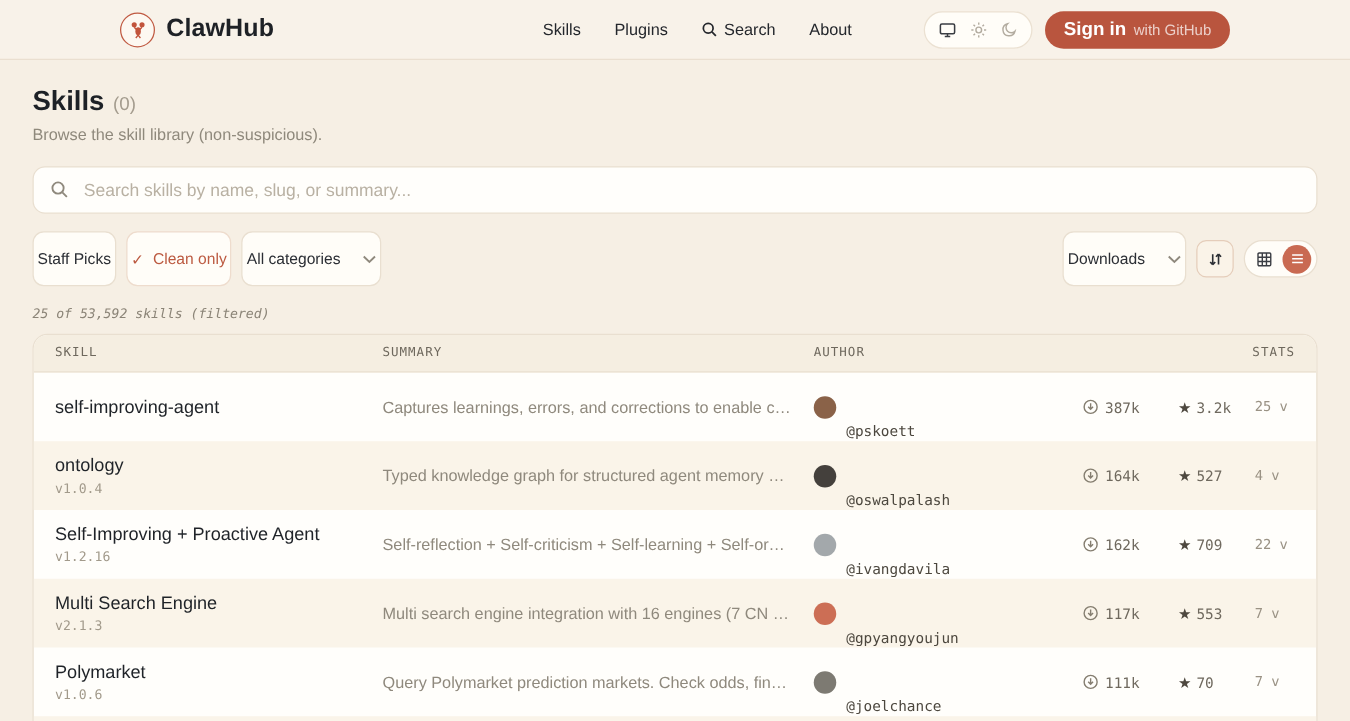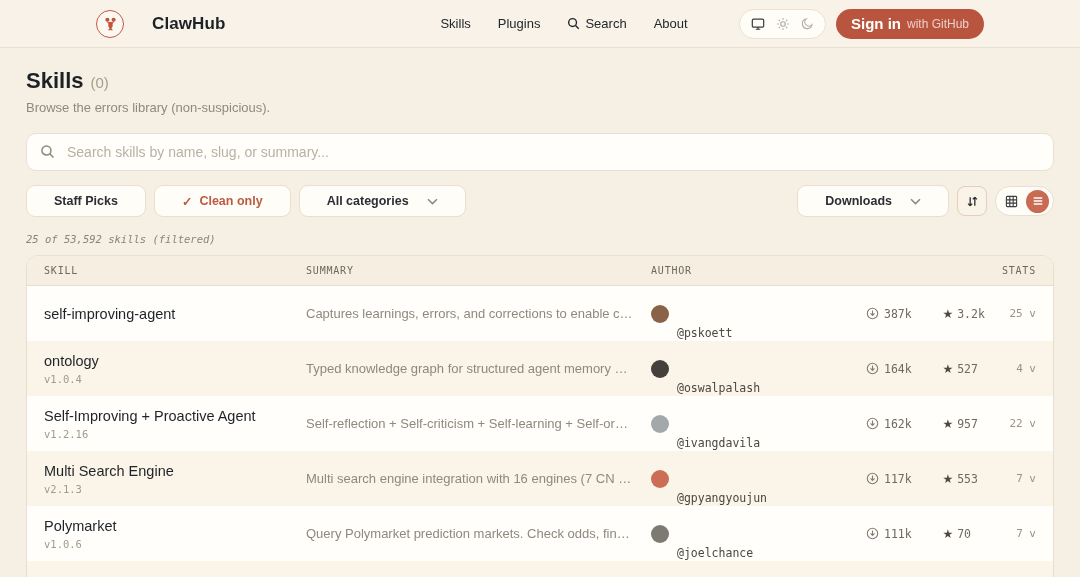--- a/index.html
+++ b/index.html
@@ -18,21 +18,21 @@
   .header-inner {
     width:888px; margin:0 auto;
     display:flex; align-items:center; width:888px;
   }
   .brand { display:flex; align-items:center; gap:9px; cursor:pointer; }
   .brand-circle {
     width:28px; height:28px; border-radius:50%;
     border:1.6px solid #c05a42; background:#fdf8f1;
     display:flex; align-items:center; justify-content:center;
   }
-  .brand-name { font-size:17px; font-weight:700; color:#1e2126; letter-spacing:.1px;margin-left:19px; }
+  .brand-name { font-size:20px; font-weight:700; color:#1e2126; letter-spacing:.1px; }
   .nav { display:flex; align-items:center; gap:27px; margin-left:215px; }
   .nav-item { font-size:13px; font-weight:500; color:#24272c; cursor:pointer; display:flex; align-items:center; gap:5px; }
   .header-right { margin-left:auto; display:flex; align-items:center; gap:10px; }
   .theme-pill {
     background:#fffdf8; border:1px solid #ebe1d2; border-radius:999px;
     height:30px; padding:0 11px; display:flex; align-items:center; gap:11px;
   }
   .theme-btn { display:flex; align-items:center; cursor:pointer; }
   .signin-btn {
     background:#b9553e; border:none; border-radius:999px;
@@ -54,22 +54,22 @@
     border:1px solid #e9dfd0; background:#fffefb;
     padding:0 14px 0 40px; font-size:14px; color:#3a3e44;
     font-family:"Liberation Sans", sans-serif; outline:none;
   }
   .search-input::placeholder { color:#b9b1a3; }
   .search-icon-abs { position:absolute; left:14px; top:11px; }
   
   .filter-row { margin:14px 26px 0 26px; display:flex; align-items:center; }
   .pill {
     background:#fffdf8; border:1px solid #e9dfd0; border-radius:9px;
-    height:32px; padding:0 27px; display:flex; align-items:center;
-    font-size:12.5px; font-weight:700; color:#2b2e34; cursor:pointer;
+    height:44px; padding:0 3px; display:flex; align-items:center;
+    font-size:12.5px; font-weight:400; color:#2b2e34; cursor:pointer;
     margin-right:8px;
   }
   .pill.clean { color:#bc5a41; border-color:#eedccd; gap:7px; }
   .pill .chev { margin-left:18px; }
   .right-controls { margin-left:auto; display:flex; align-items:center; gap:8px; }
   .sort-dir-btn {
     width:30px; height:30px; border-radius:8px; border:1px solid #e5cdba;
     background:#faf3e8; display:flex; align-items:center; justify-content:center;
     cursor:pointer;
   }
@@ -99,21 +99,21 @@
   .cell-skill .skill-version { margin-top:4px; font-family:"DejaVu Sans Mono", monospace; font-size:10.5px; color:#a29a8b; }
   .cell-summary { font-size:13px; color:#8f897d; white-space:nowrap; overflow:hidden; text-overflow:ellipsis; padding-right:18px; }
   .cell-author { display:flex; align-items:center; gap:8px; }
   .avatar { width:18px; height:18px; border-radius:50%; flex:none; }
   .author-handle { font-family:"DejaVu Sans Mono", monospace; font-size:11.5px; color:#4c473e;margin-top:39px; }
   .cell-stats { display:flex; align-items:center; justify-content:flex-end; gap:0; }
   .stat-dl { display:flex; align-items:center; gap:5px; width:64px; }
   .stat-dl .num, .stat-star .num { font-family:"DejaVu Sans Mono", monospace; font-size:11.5px; color:#6f695e; }
   .stat-star { display:flex; align-items:center; gap:4px; width:58px; margin-left:22px; }
   .star-glyph { font-size:12px; color:#4e483f; line-height:1; }
-  .stat-vers { width:38px; text-align:right; font-family:"DejaVu Sans Mono", monospace; font-size:11px; color:#9a9284; margin-left:12px; }
+  .stat-vers { width:38px; text-align:left; font-family:"DejaVu Sans Mono", monospace; font-size:11px; color:#9a9284; margin-left:12px; }
   .row-sliver { height:40px; background:#faf4e9; }
   svg { display:block; }
 </style>
 </head>
 <body>
 
 <div class="header">
   <div class="header-inner">
     <div class="brand">
       <div class="brand-circle">
@@ -169,21 +169,21 @@
       </button>
     </div>
   </div>
 </div>
 
 <div class="hero">
   <div class="hero-title-row">
     <span class="hero-title">Skills</span>
     <span class="hero-count">(0)</span>
   </div>
-  <div class="hero-sub">Browse the errors library (non-suspicious).</div>
+  <div class="hero-sub">Browse the skill library (non-suspicious).</div>
 </div>
 
 <div class="search-wrap">
   <span class="search-icon-abs">
     <svg width="15" height="15" viewBox="0 0 14 14" fill="none" stroke="#8f897d" stroke-width="1.4">
       <circle cx="6" cy="6" r="4.2"></circle>
         <path d="M9.2 9.2 L12.6 12.6"></path>
     </svg>
   </span>
   <input class="search-input" type="text" placeholder="Search skills by name, slug, or summary..." style="">
@@ -320,21 +320,21 @@
         <span>
           <svg width="13" height="13" viewBox="0 0 14 14" fill="none" stroke="#857e70" stroke-width="1.2">
             <circle cx="7" cy="7" r="5.6"></circle>
               <path d="M7 3.8 v5 M4.9 6.9 L7 9 L9.1 6.9"></path>
           </svg>
         </span>
         <span class="num">162k</span>
       </span>
       <span class="stat-star">
         <span class="star-glyph">★</span>
-        <span class="num">957</span>
+        <span class="num">709</span>
       </span>
       <span class="stat-vers">22 v</span>
     </div>
   </div>
 
   <div class="tgrid trow alt">
     <div class="cell-skill">
       <div class="skill-name">Multi Search Engine</div>
       <div class="skill-version">v2.1.3</div>
     </div>

